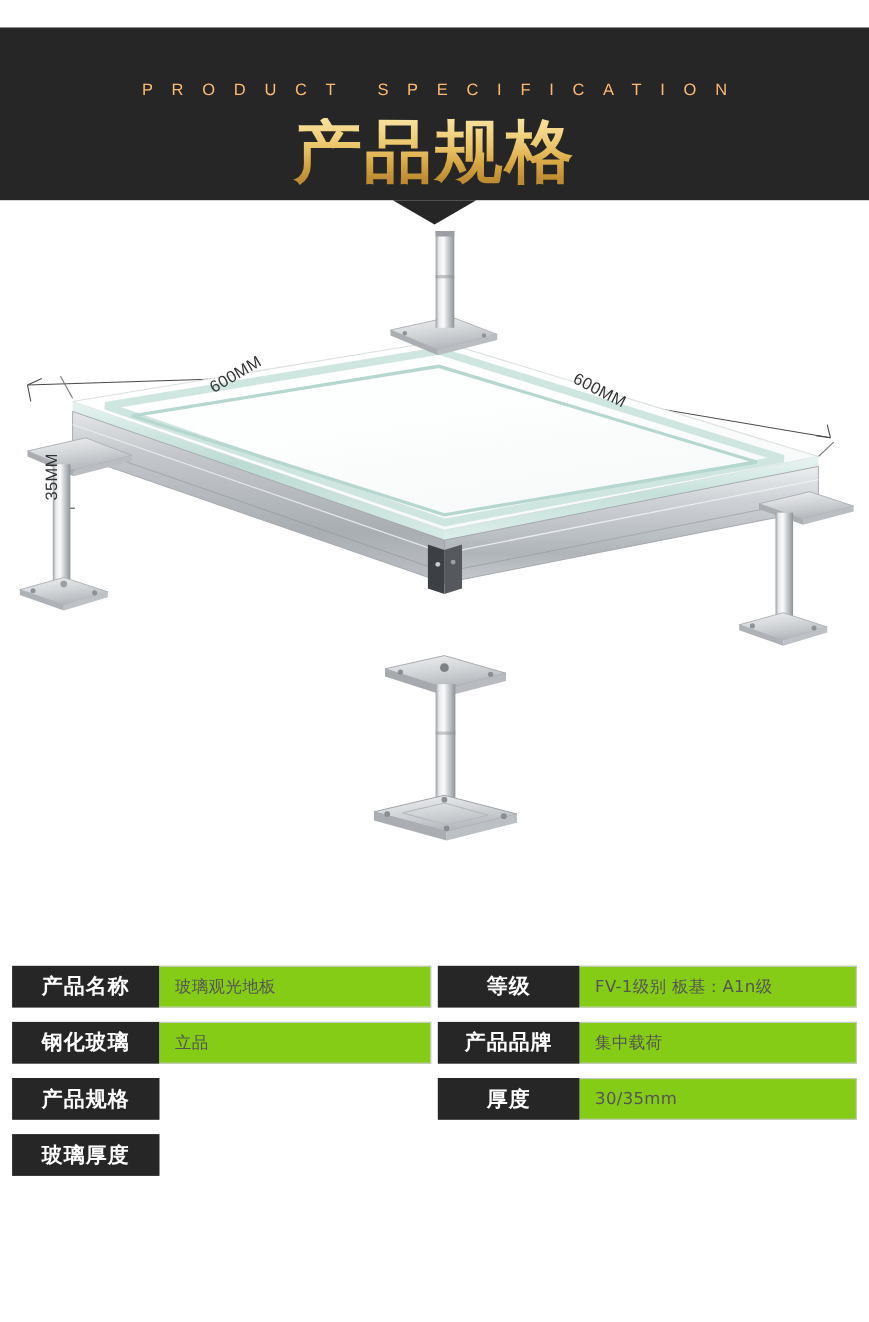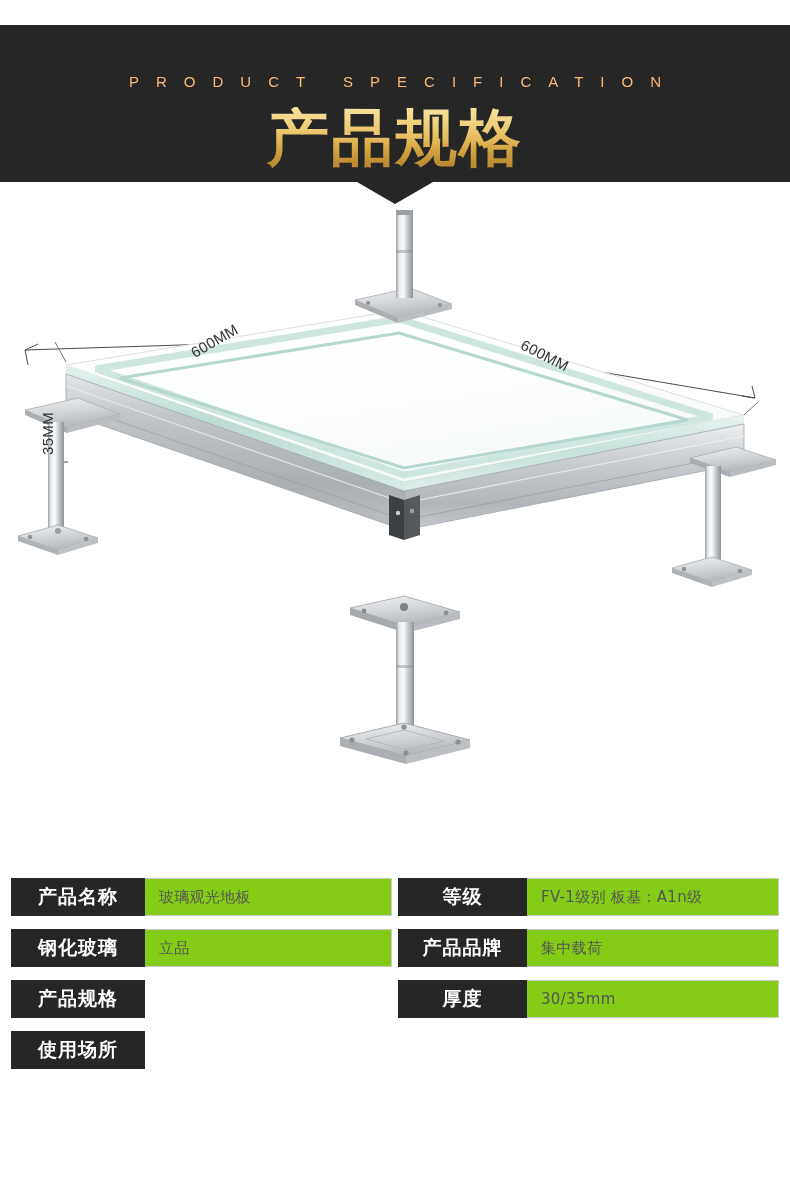--- a/index.html
+++ b/index.html
@@ -327,21 +327,21 @@
       </div>
       <div class="cell-gap"></div>
       <div class="spec-cell cell-half">
         <div class="spec-label label-w-r">厚度</div>
         <div class="spec-value">30/35mm</div>
       </div>
     </div>
 
     <div class="spec-row">
       <div class="spec-cell cell-full">
-        <div class="spec-label label-w-l">使用场所</div>
+        <div class="spec-label label-w-l">玻璃厚度</div>
       </div>
     </div>
 
 
 
   </div>
 
 </div>
 
 </body></html>

